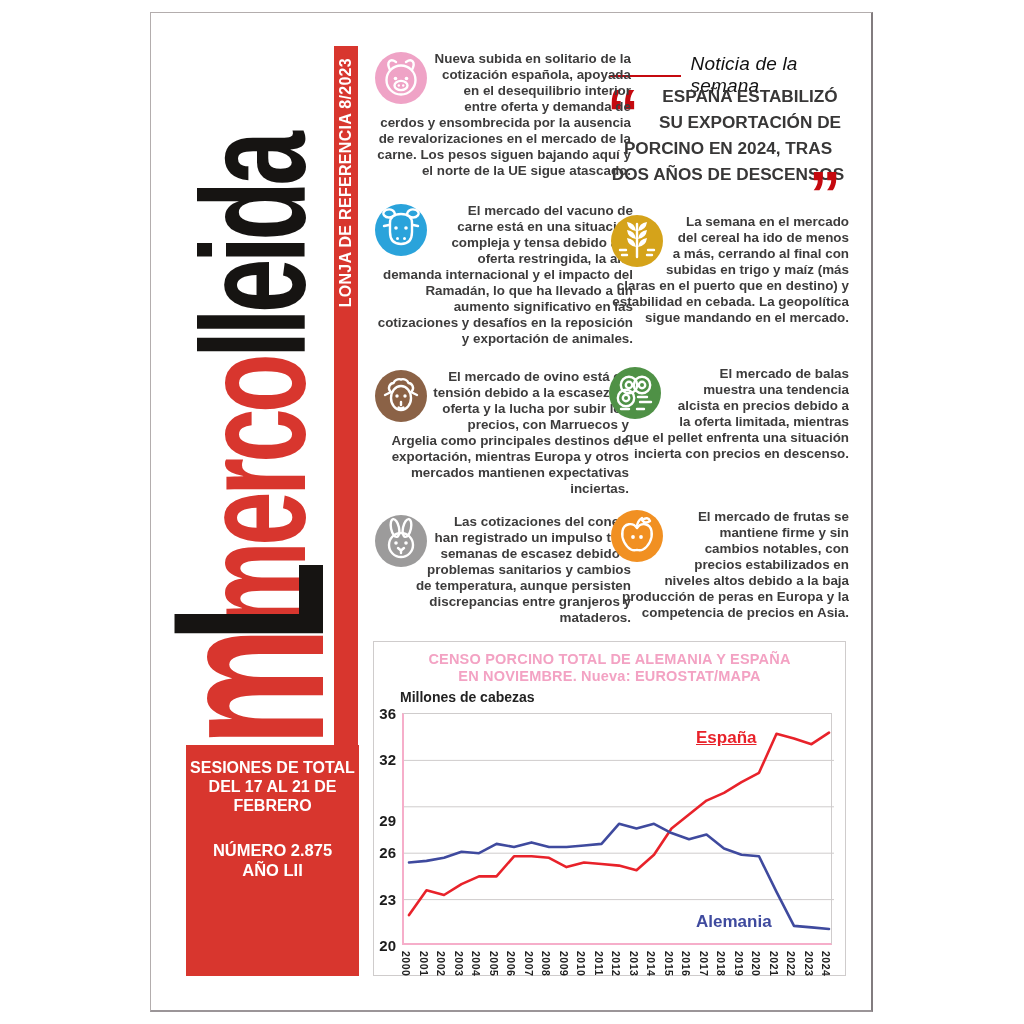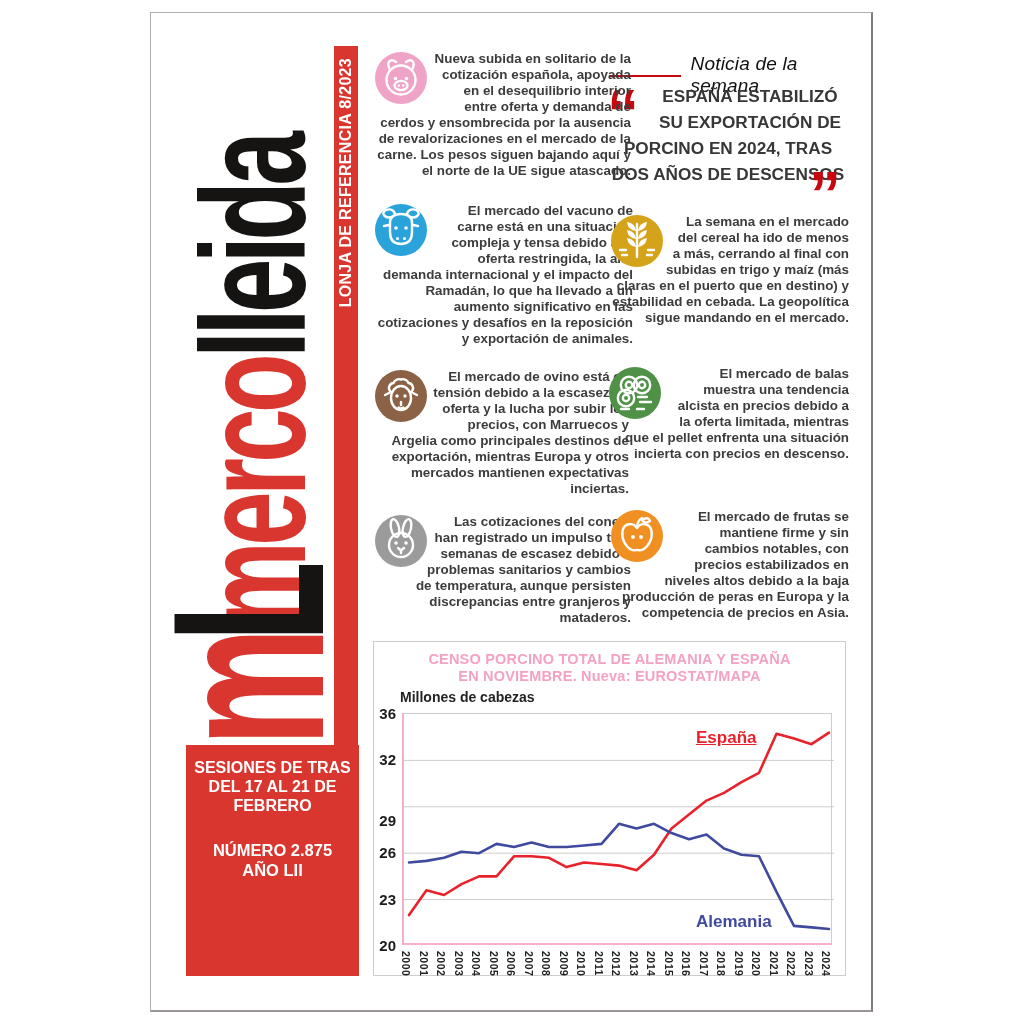--- a/index.html
+++ b/index.html
@@ -88,21 +88,21 @@
   <div class="wordmark">
     <span class="wm-inner"><span class="wm-red">merco</span><span class="wm-black">lleida</span></span>
   </div>
 
   <div class="monogram">
     <span class="mg-inner"><span class="mg-m">m</span><span class="mg-l">L</span></span>
   </div>
 
   <div class="session-box" style="background: rgb(216, 54, 46);">
     <div class="session-top">
-      <div>SESIONES DE TRAS</div>
+      <div>SESIONES DE TOTAL</div>
       <div>DEL 17 AL 21 DE</div>
       <div>FEBRERO</div>
     </div>
     <div class="session-num">
       <div>NÚMERO 2.875</div>
       <div>AÑO LII</div>
     </div>
   </div>
 
   <div class="week-news-head">

